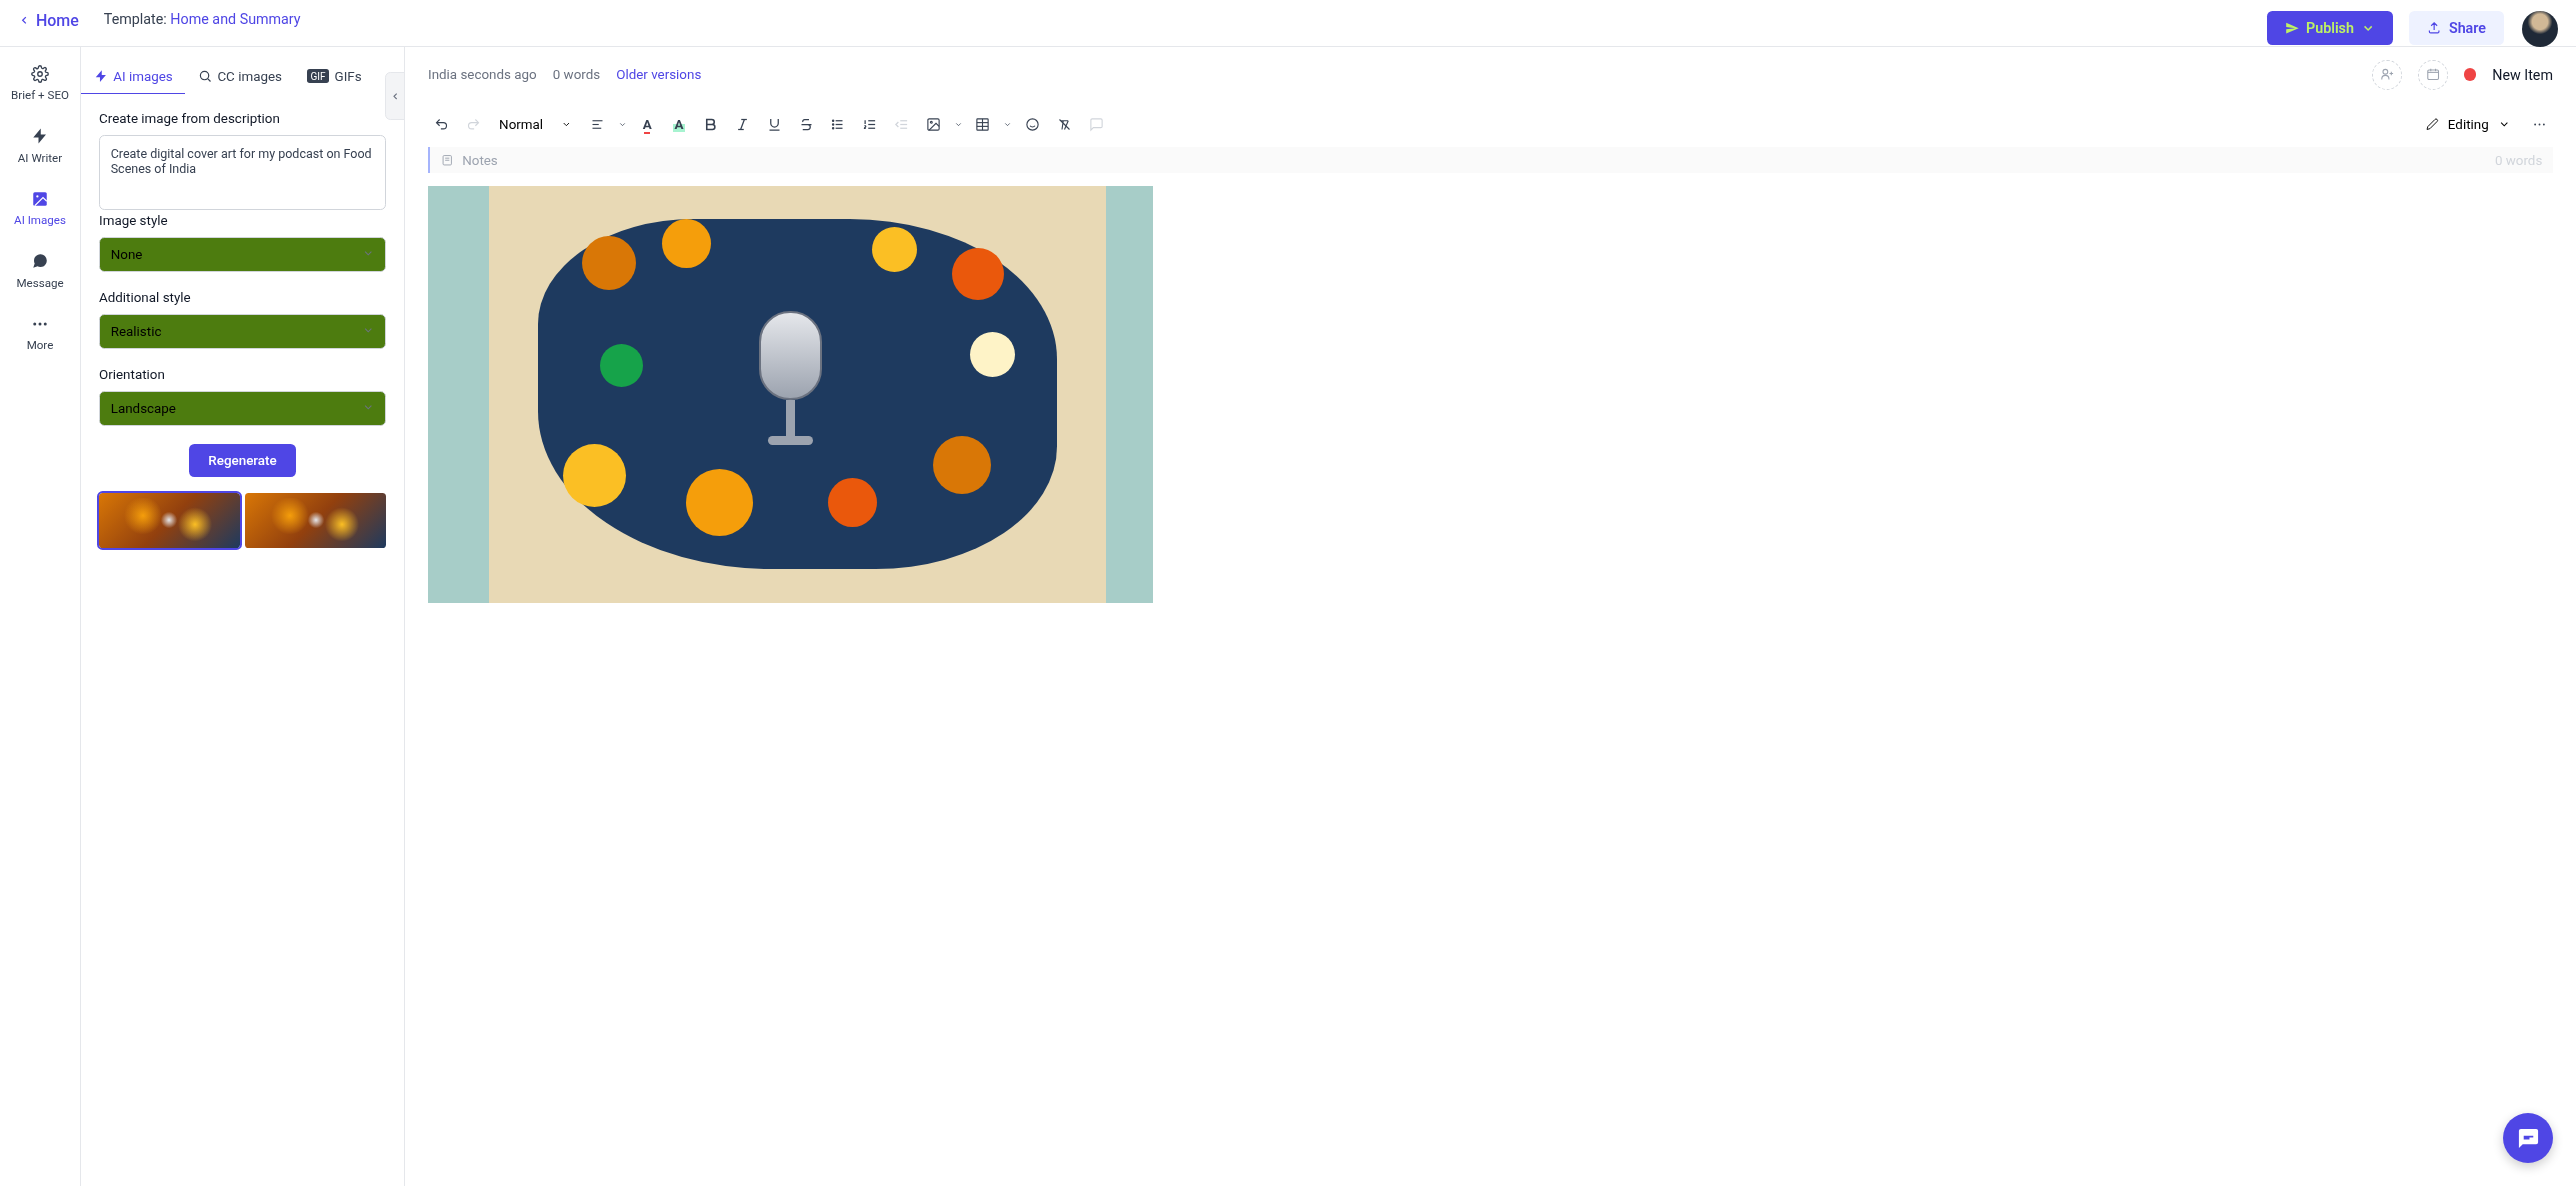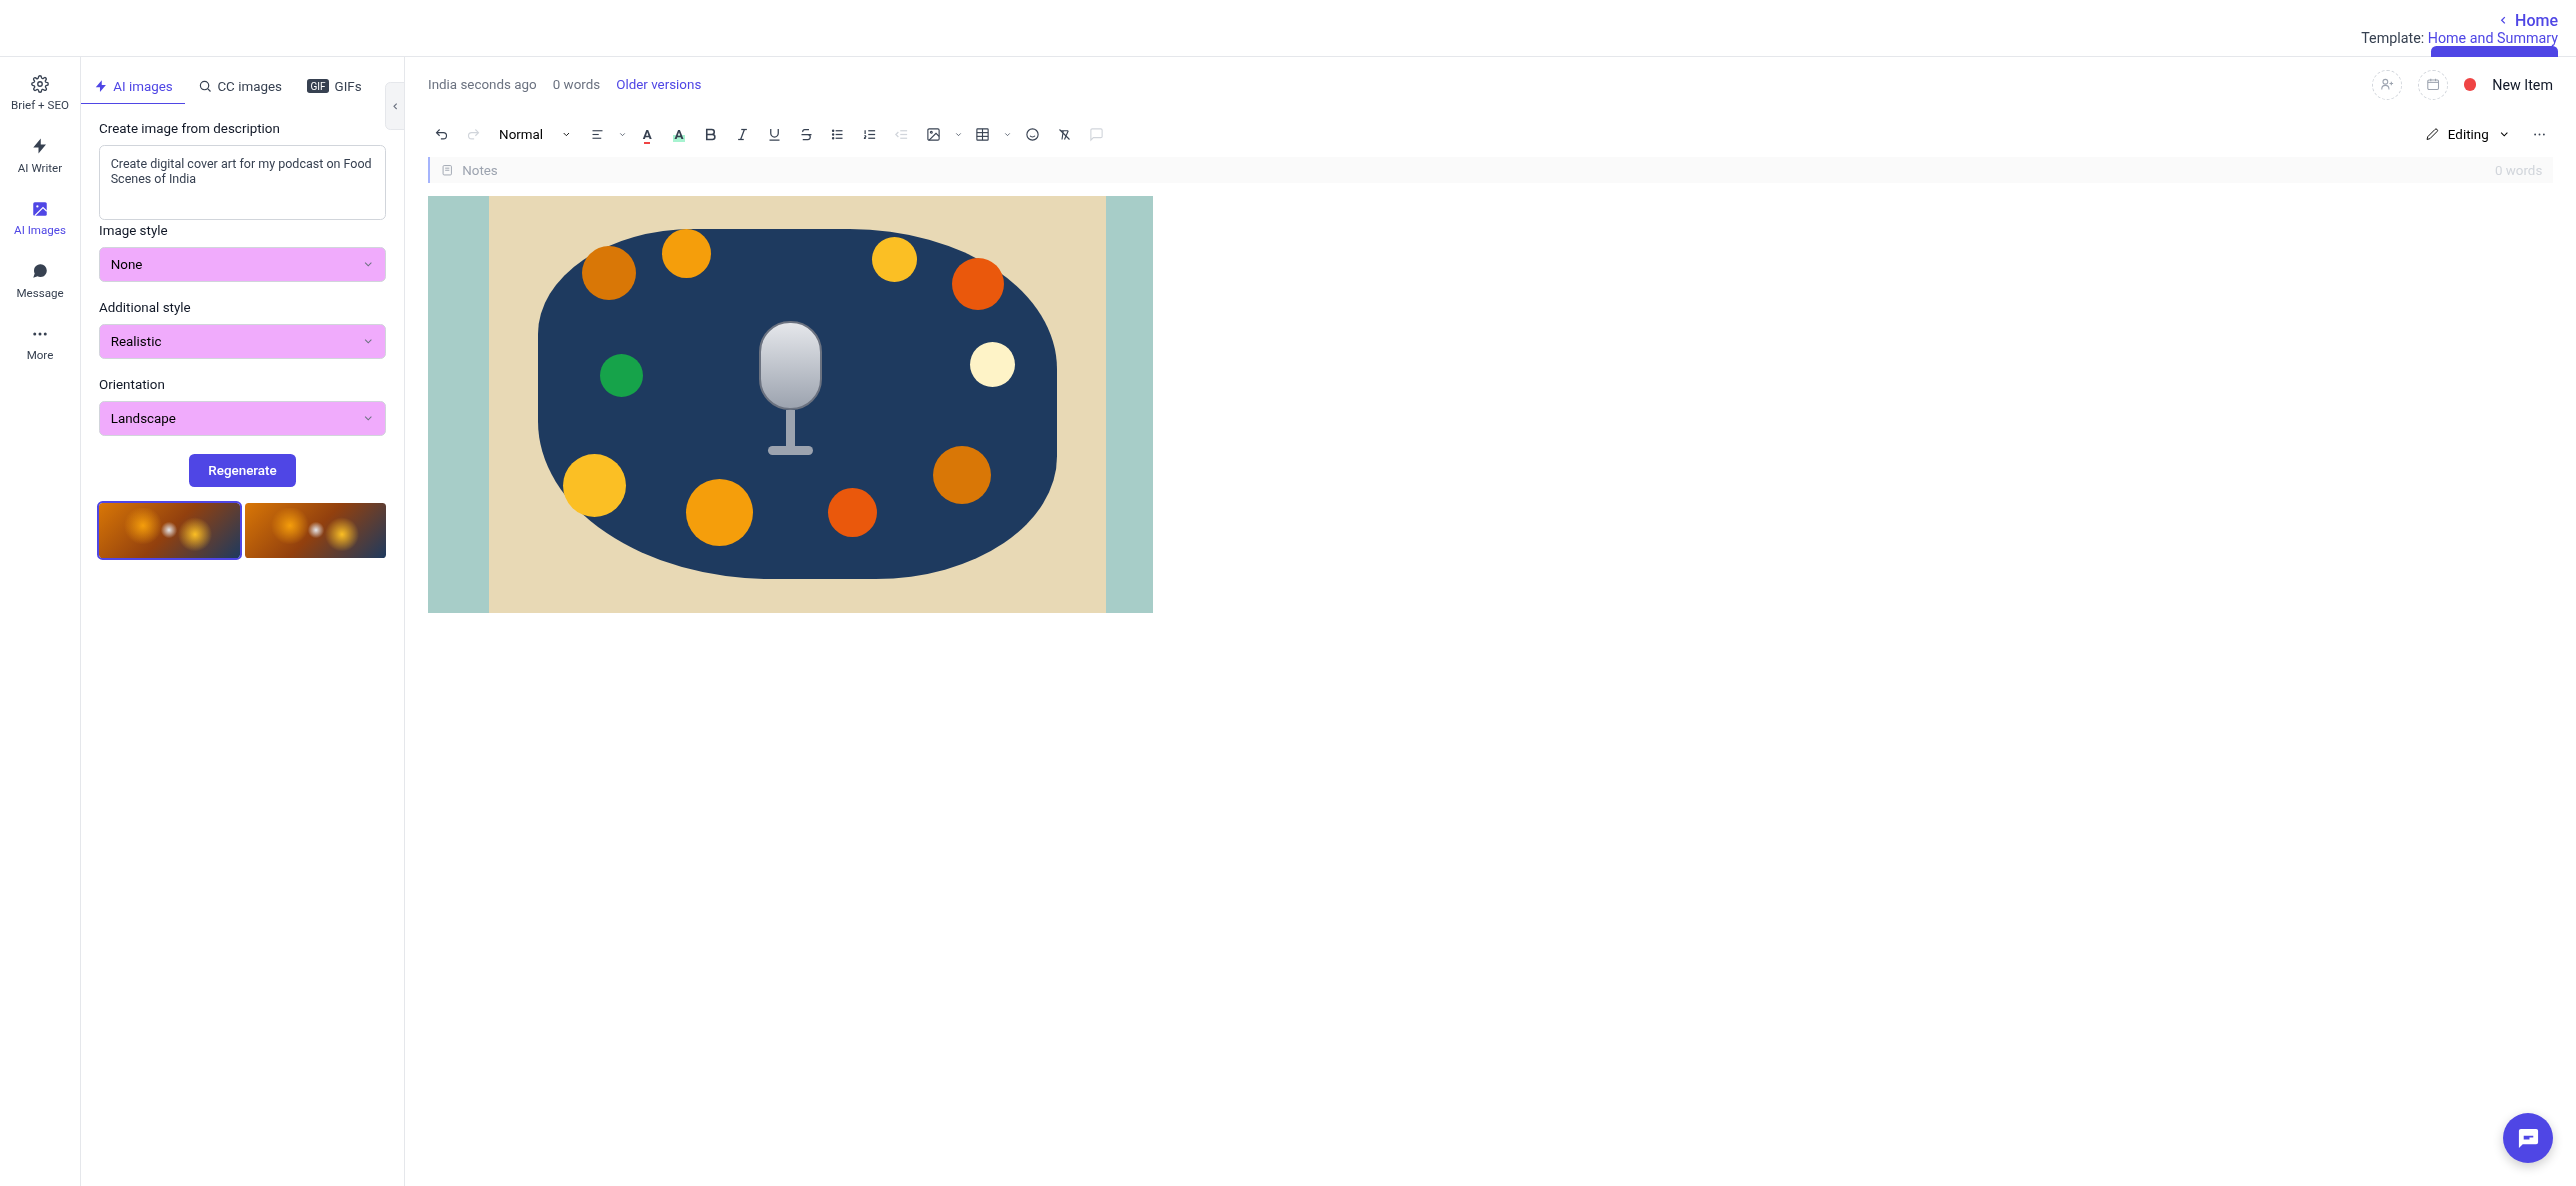--- a/index.html
+++ b/index.html
@@ -1,20 +1,20 @@
 <!DOCTYPE html>
 <html style="font-size:14.3px"><head>
 <meta charset="utf-8">
 <style>
 * { margin: 0; padding: 0; box-sizing: border-box; font-family: -apple-system, BlinkMacSystemFont, "Segoe UI", Roboto, sans-serif; }
 body { background: #fff; overflow: hidden; }
 .app { display: flex; flex-direction: column; height: 100vh; width: 100vw; }
 
 
-.topbar { display: flex; align-items: flex-end; padding: 10.7px 18px; border-bottom: 0.9px solid #e5e7eb; height: 57px; flex-direction: column; }
+.topbar { display: flex; align-items: flex-start; padding: 10.7px 18px; border-bottom: 0.9px solid #e5e7eb; height: 47px; }
 .home-link { display: flex; align-items: center; gap: 5.4px; color: #4f46e5; font-size: 16px; font-weight: 500; cursor: pointer; }
 .home-link svg { width: 12.5px; height: 12.5px; }
 .template-info { margin-left: 25px; font-size: 14.3px; color: #374151; }
 .template-link { color: #4f46e5; }
 .spacer { flex: 1; }
 .publish-btn { display: flex; align-items: center; gap: 7.2px; background: #4f46e5; color: #bef264; padding: 9px 18px; border-radius: 5.4px; font-weight: 600; font-size: 14.3px; cursor: pointer; border: none; }
 .publish-btn svg { width: 14.3px; height: 14.3px; }
 .share-btn { display: flex; align-items: center; gap: 7.2px; background: #eef2ff; color: #4f46e5; padding: 9px 18px; border-radius: 5.4px; font-weight: 600; font-size: 14.3px; cursor: pointer; border: none; margin-left: 16px; }
 .share-btn svg { width: 14.3px; height: 14.3px; }
 .avatar { width: 36px; height: 36px; border-radius: 50%; background: #1f2937; margin-left: 18px; overflow: hidden; }
@@ -36,21 +36,21 @@
 .tab.active { color: #4f46e5; border-bottom-color: #4f46e5; }
 .tab svg { width: 14.3px; height: 14.3px; }
 .tab .gif-badge { background: #374151; color: #fff; font-size: 10px; padding: 1.8px 3.6px; border-radius: 2.7px; font-weight: 400; }
 .collapse-btn { position: absolute; right: -0.9px; top: 25px; width: 19.7px; height: 48px; background: #f3f4f6; border: 0.9px solid #e5e7eb; border-radius: 5.4px 0 0 5.4px; display: flex; align-items: center; justify-content: center; cursor: pointer; }
 .collapse-btn svg { width: 10.7px; height: 10.7px; color: #6b7280; }
 
 .panel-body { padding: 16px 18px; overflow-y: auto; flex: 1; }
 .field-label { font-size: 13.4px; color: #111827; margin-bottom: 9px; display: block; }
 .textarea { width: 100%; border: 0.9px solid #d1d5db; border-radius: 5.4px; padding: 10.7px; font-size: 12.5px; resize: none; height: 75px; font-family: inherit; color: #374151; }
 .helper { font-size: 11.6px; color: #9ca3af; line-height: 1.5; margin-top: 9px; margin-bottom: 18px; }
-.select { width: 100%; border: 0.9px solid #d1d5db; border-radius: 5.4px; padding: 9px 10.7px; font-size: 13.4px; background: #f0abfc; display: flex; justify-content: space-between; align-items: center; cursor: pointer; margin-bottom: 18px; }
+.select { width: 100%; border: 0.9px solid #d1d5db; border-radius: 5.4px; padding: 9px 10.7px; font-size: 13.4px; background: #4d7c0f; display: flex; justify-content: space-between; align-items: flex-start; cursor: pointer; margin-bottom: 18px; }
 .select svg { width: 12.5px; height: 12.5px; color: #6b7280; }
 .regen-btn { background: #4f46e5; color: #fff; border: none; padding: 9px 19.7px; border-radius: 5.4px; font-size: 13.4px; font-weight: 500; cursor: pointer; display: block; margin: 7.2px auto 16px; }
 .thumbs { display: flex; gap: 5.4px; }
 .thumb { flex: 1; height: 55px; border-radius: 3.6px; background: linear-gradient(135deg, #d97706, #92400e, #1e3a5f); position: relative; overflow: hidden; }
 .thumb.active { outline: 2.7px solid #4f46e5; }
 .thumb::after { content: ""; position: absolute; inset: 5.4px; background: radial-gradient(circle at 30% 40%, #f59e0b 0%, transparent 20%), radial-gradient(circle at 70% 60%, #fbbf24 0%, transparent 18%), radial-gradient(circle at 50% 50%, #e5e7eb 0%, transparent 12%); }
 
 
 .editor { flex: 1; display: flex; flex-direction: column; background: #fff; }
 .editor-header { display: flex; align-items: center; padding: 12.5px 23px; gap: 16px; font-size: 13.4px; }

